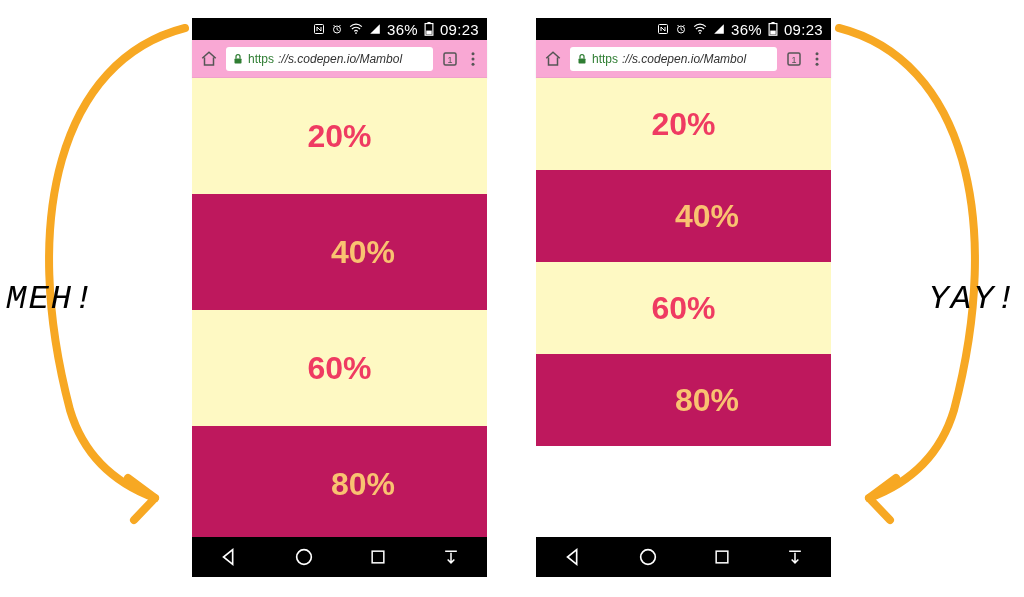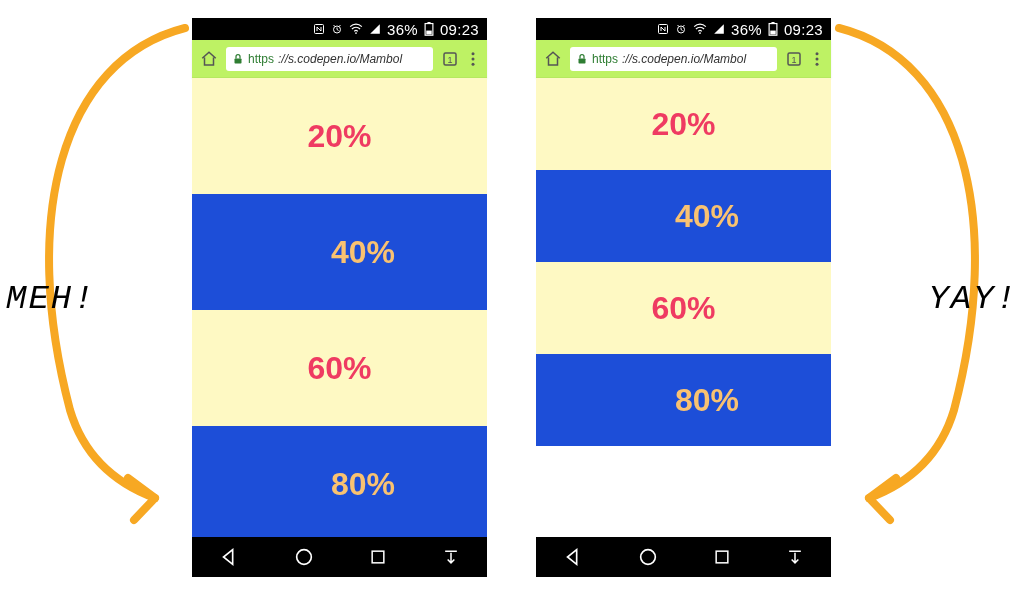--- a/index.html
+++ b/index.html
@@ -31,21 +31,21 @@
     gap:6px;
     padding:0 8px;
     font-size:15px;
     letter-spacing:0.3px;
     box-sizing:border-box;
   }
   .status-bar svg { display:block; }
 
   .addr-bar {
     height:38px;
-    background:#bef264;
+    background:#f9a8d4;
     display:flex;
     align-items:center;
     padding:0 8px;
     gap:8px;
     font-size:12px;
     color:#555;
     border-bottom:1px solid rgba(0,0,0,0.04);
     box-shadow:0 1px 2px rgba(0,0,0,0.08);
     box-sizing:border-box;
   }
@@ -81,21 +81,21 @@
   .row {
     width:100%;
     display:flex;
     align-items:center;
     justify-content:center;
     font-weight:700;
     font-size:32px;
     box-sizing:border-box;
   }
   .row.odd  { color:#ef3b62; background:#fef9c3; }
-  .row.even { color:#f9c271; background:#1d4ed8;padding-left:47px; }
+  .row.even { color:#f9c271; background:#be185d;padding-left:47px; }
 
   
   .phone.left .row { height:116px; }
 
   
   .phone.right .row { height:92px; }
 
   
   .nav-bar {
     position:absolute;

